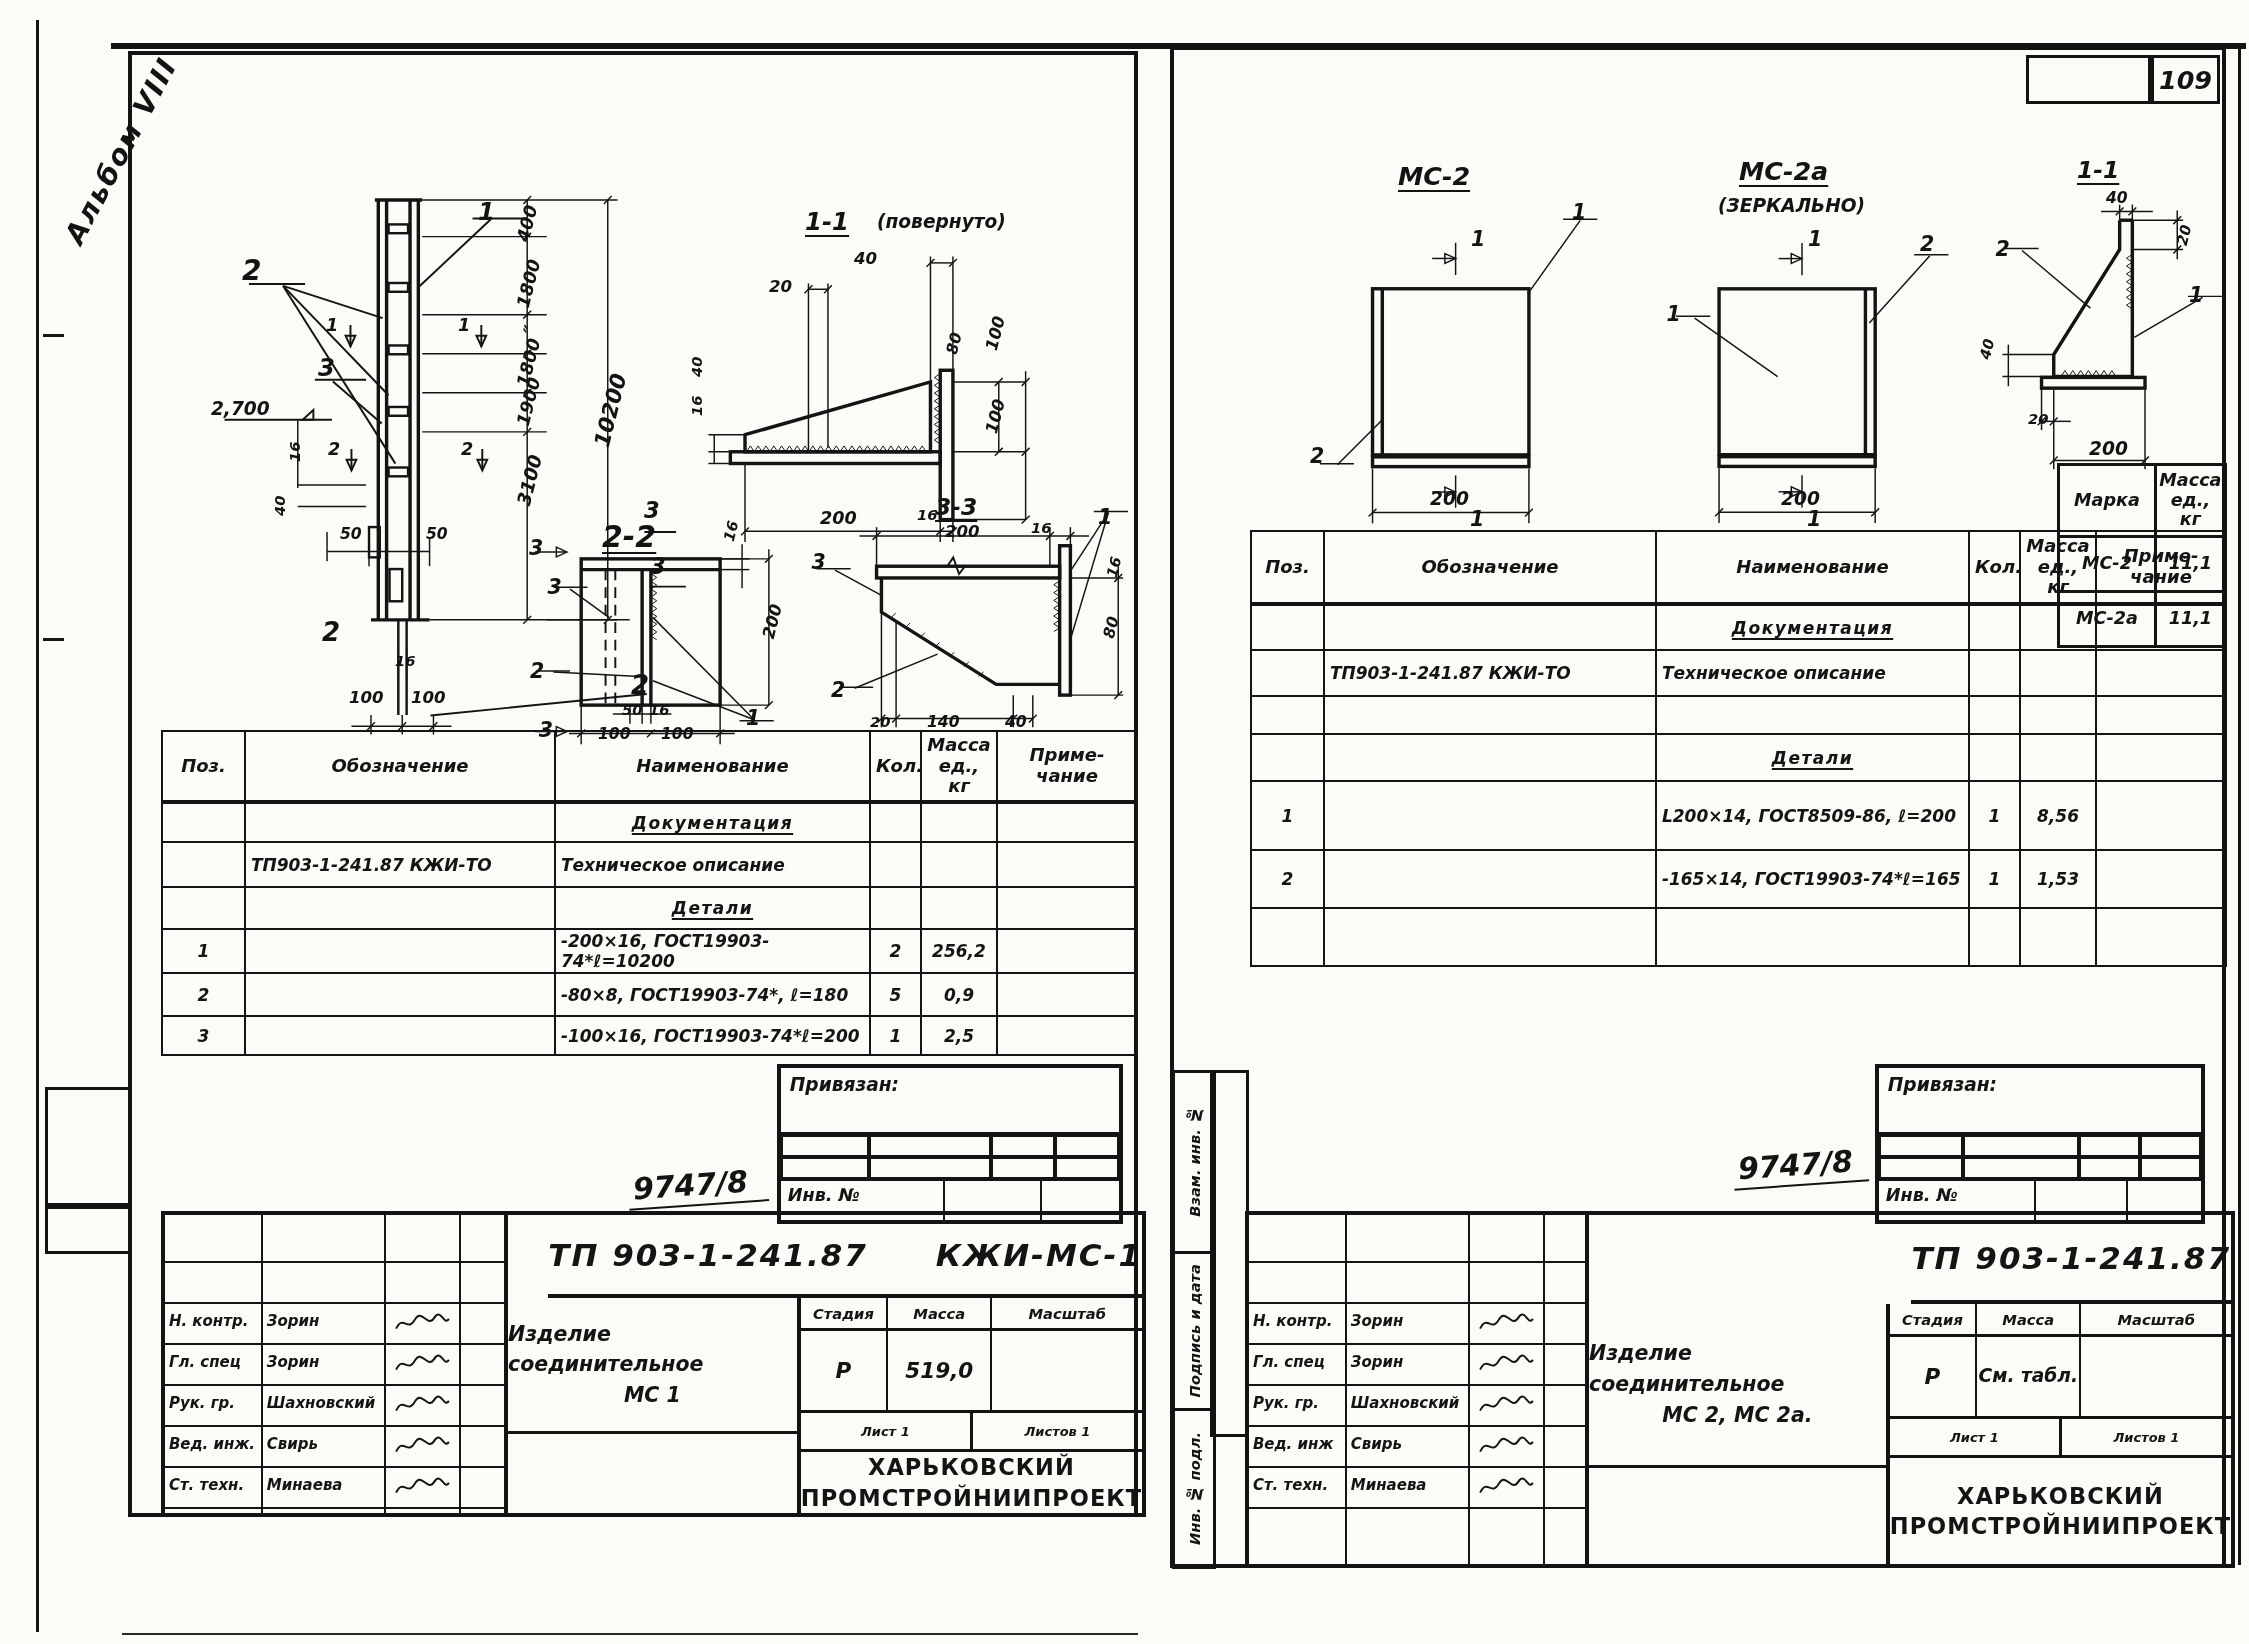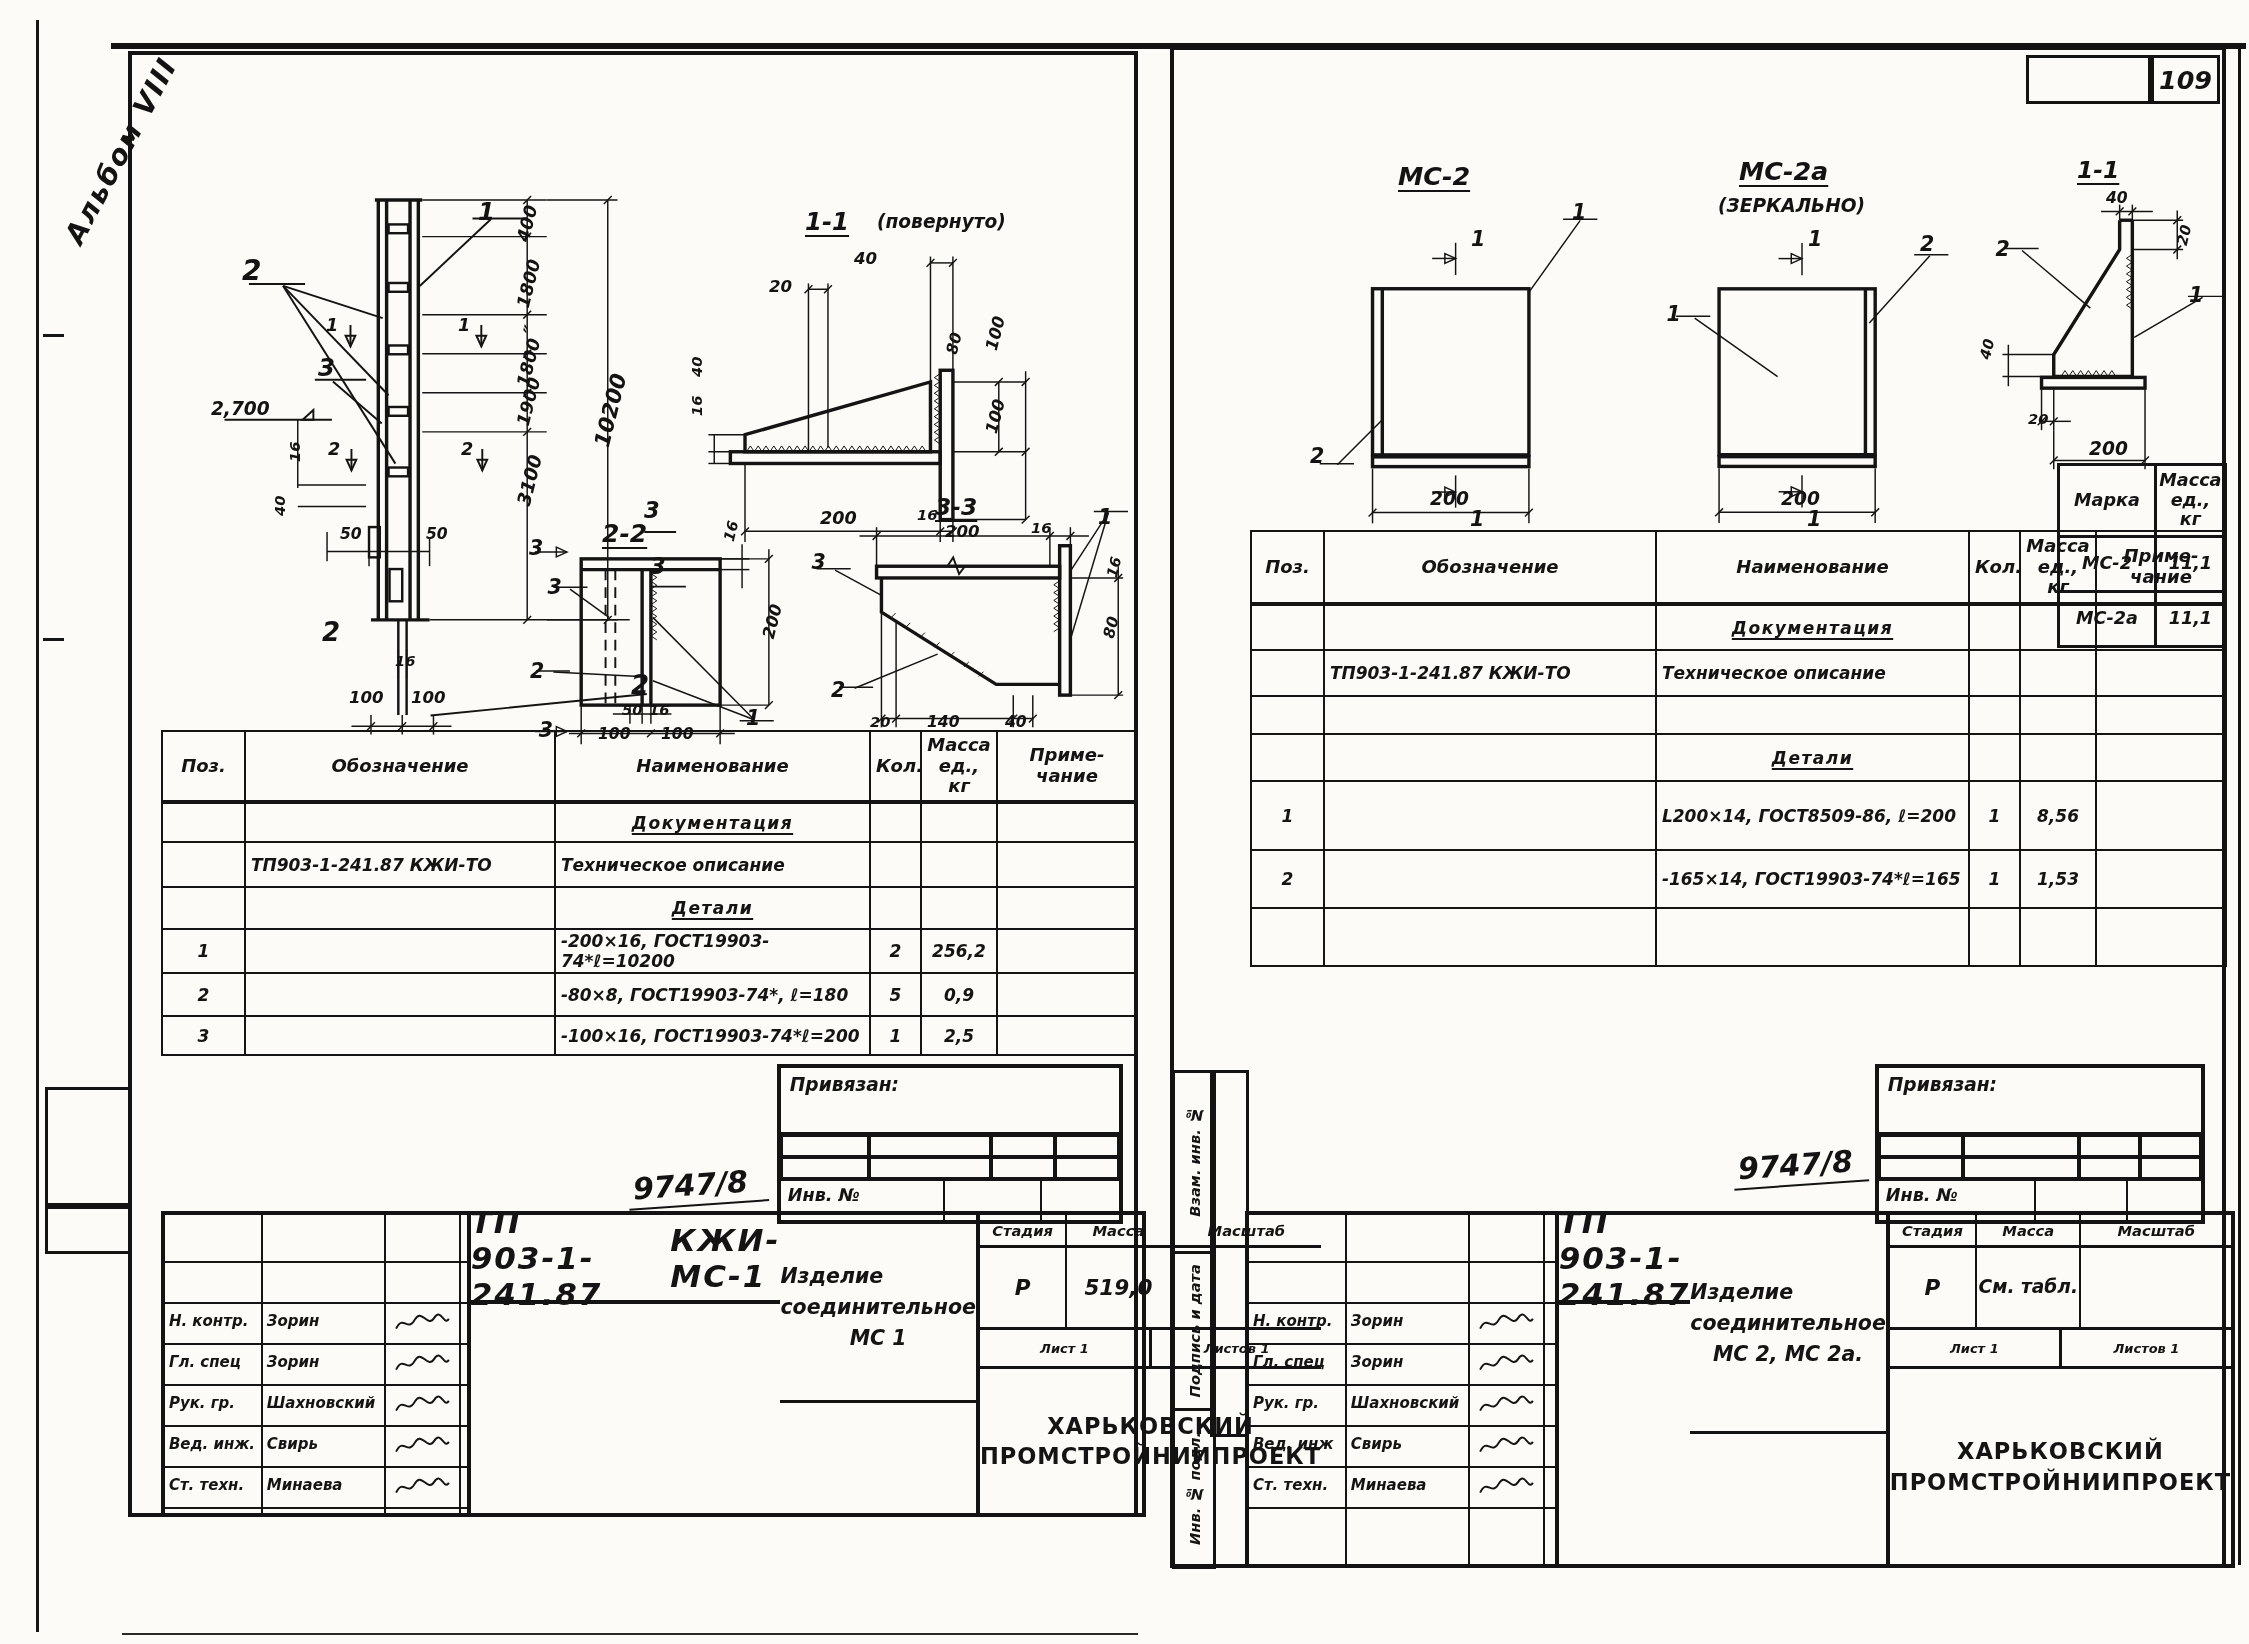--- a/index.html
+++ b/index.html
@@ -48,21 +48,21 @@
   
   .tblock{position:absolute;border:4.9px solid #131313;display:flex;}
   .staffcol{display:flex;flex-direction:column;border-right:4.4px solid #131313;}
   .srow{display:flex;border-bottom:2.4px solid #141414;height:39px;flex:0 0 auto;}
   .srow:first-child{height:46px;}
   .srow:last-child{flex:1 1 auto;border-bottom:none;}
   .sc{border-right:2.4px solid #141414;font-style:italic;font-weight:bold;font-size:15px;
       padding:7.8px 2px 0 3.9px;overflow:hidden;white-space:nowrap;}
   .sc1{width:90px}.sc2{width:115px}.sc3{width:73px;display:flex;align-items:center;justify-content:center;padding:0}
   .sc4{flex:1;border-right:none;}
-  .tb-right{flex:1;display:flex;flex-direction:row;}
+  .tb-right{flex:1;display:flex;flex-direction:column;align-items:flex-end;}
   .doccode{height:85px;border-bottom:4.9px solid #131313;display:flex;align-items:center;
       justify-content:center;gap:68px;font-style:italic;font-weight:bold;font-size:31px;letter-spacing:2px;}
   .tb-low{flex:1;display:flex;}
   .subject{width:54%;border-right:4.4px solid #131313;display:flex;flex-direction:column;}
   .subj-main{height:62%;border-bottom:3.4px solid #131313;display:flex;flex-direction:column;
       align-items:center;justify-content:center;font-style:italic;font-weight:bold;font-size:20.5px;line-height:1.5;}
   .subj-rest{flex:1;}
   .stageblk{flex:1;display:flex;flex-direction:column;}
   .stg-head{height:30px;display:flex;border-bottom:3.4px solid #131313;}
   .stg-head div{font-style:italic;font-weight:bold;font-size:14.7px;display:flex;align-items:center;justify-content:center;border-right:2.9px solid #131313;}
@@ -314,21 +314,21 @@
         <line x1="58" y1="322" x2="244" y2="332"></line>
           <line x1="22" y1="320" x2="92" y2="320"></line>
         <line x1="470" y1="420" x2="262" y2="210"></line>
           <line x1="470" y1="420" x2="262" y2="340"></line>
           <line x1="440" y1="422" x2="510" y2="422"></line>
       </g>
       <g stroke-width="2">
         <path d="M258 120 l12 8 l-12 8 l12 8 l-12 8 l12 8 l-12 8 l12 8 l-12 8 l12 8 l-12 8 l12 8 l-12 8 l12 8 l-12 8 l12 8 l-12 8 l12 8"></path>
       </g>
     </svg>
-  <span class="dim u" style="left: 77px; top: 5.9px; font-size: 25px;">2-2</span>
+  <span class="dim u" style="left: 77px; top: 5.9px; font-size: 30px;">2-2</span>
       <span class="dim" style="left: 3.9px; top: 23.4px; font-size: 20.5px;">3</span>
       <span class="dim" style="left: 196px; top: 24.4px; font-size: 14.7px; transform: rotate(-76deg);">16</span>
       <span class="dim" style="left: 235px; top: 121px; font-size: 16.6px; transform: rotate(-76deg);">200</span>
       <span class="dim" style="left: 22.5px; top: 62px; font-size: 20.5px;">3</span>
       <span class="dim" style="left: 4.9px; top: 146px; font-size: 20.5px;">2</span>
       <span class="dim" style="left: 221px; top: 193px; font-size: 20.5px;">1</span>
       <span class="dim" style="left: 97px; top: 187px; font-size: 14.7px;">50</span>
       <span class="dim" style="left: 124px; top: 187px; font-size: 14.7px;">16</span>
       <span class="dim" style="left: 73px; top: 211px; font-size: 15.6px;">100</span>
       <span class="dim" style="left: 136px; top: 211px; font-size: 15.6px;">100</span>

